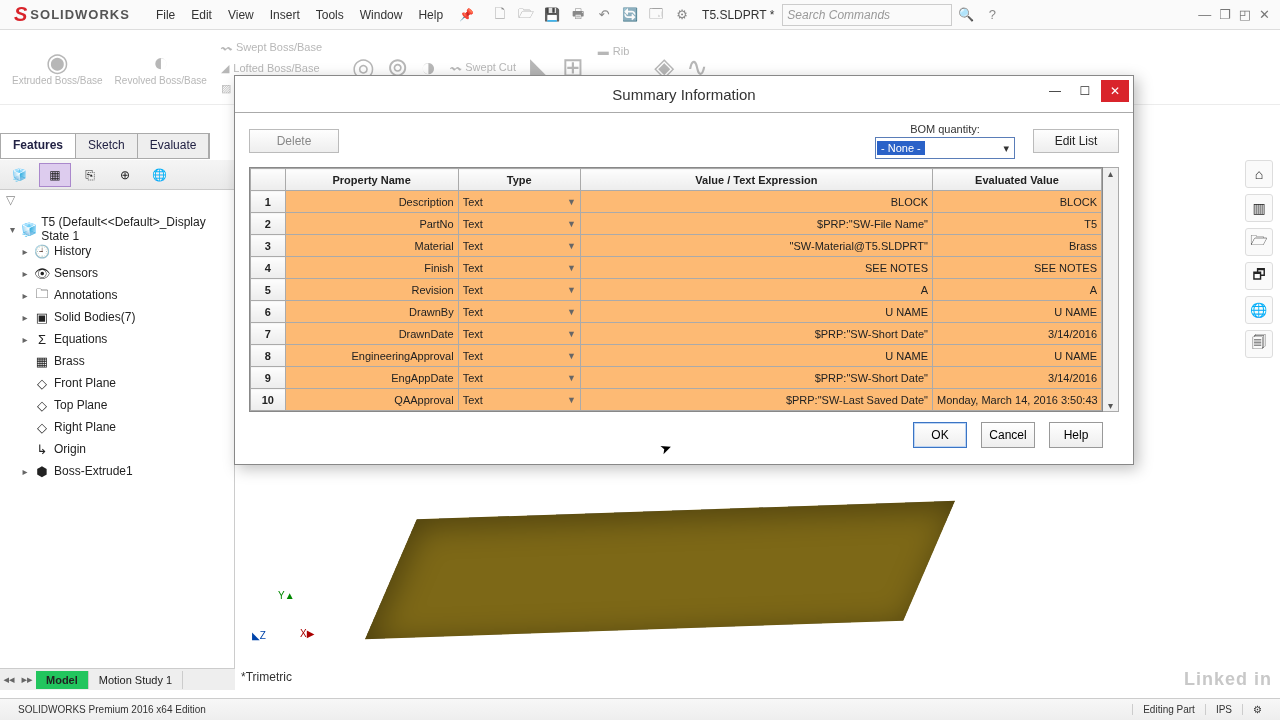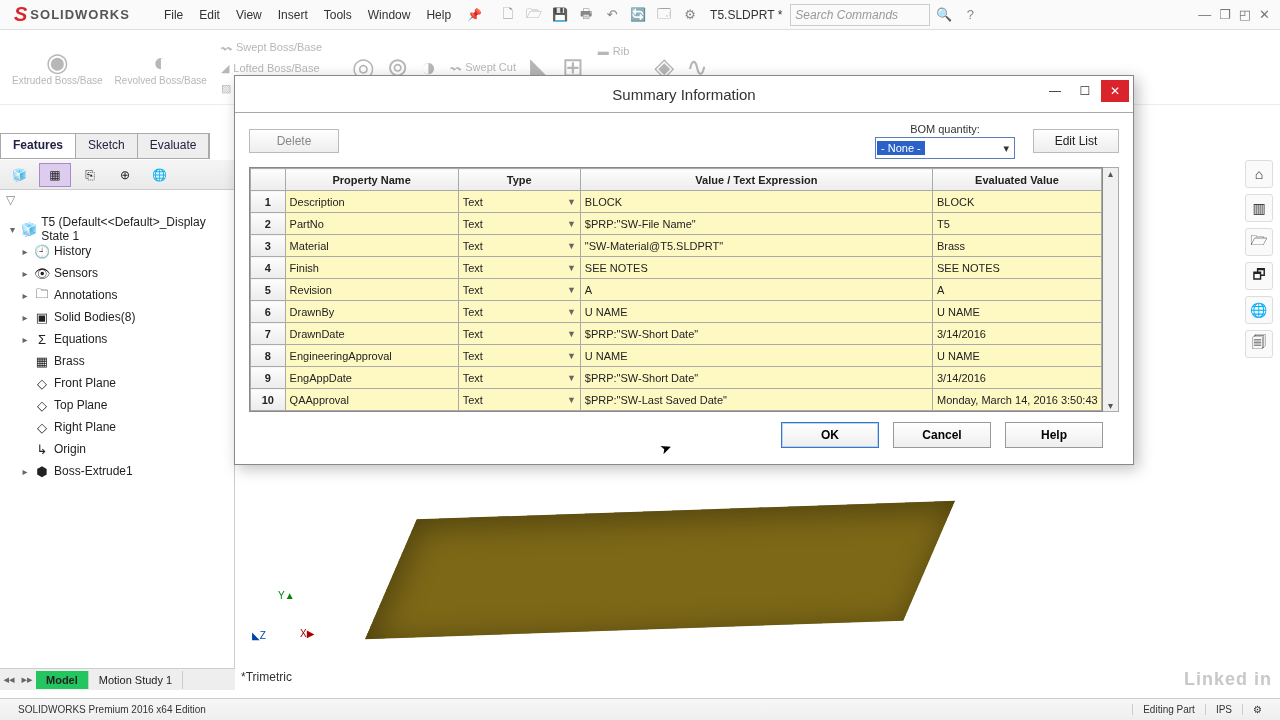--- a/index.html
+++ b/index.html
@@ -3,26 +3,26 @@
 <meta charset="utf-8">
 <style>
 * { box-sizing: border-box; margin: 0; padding: 0; font-family: "Segoe UI", Arial, sans-serif; }
 body { width: 1280px; height: 720px; overflow: hidden; background: #fff; position: relative; font-size: 12px; color: #222; }
 
 
 .titlebar { height: 30px; background: #fafafa; border-bottom: 1px solid #ddd; display: flex; align-items: center; padding: 0 4px; }
 .logo { display:flex; align-items:center; gap:3px; padding: 0 10px; }
 .logo .s { color:#d9242b; font-weight:bold; font-size:20px; font-style:italic; }
 .logo .txt { font-weight:bold; letter-spacing:1px; color:#555; font-size:13px; }
-.menu { display:flex; gap:4px; margin-left:18px; }
+.menu { display:flex; gap:4px; margin-left:10px; }
 .menu span { padding:4px 6px; cursor:default; color:#333; }
 .tbicons { display:flex; align-items:center; gap:2px; margin-left:8px; flex:1; }
 .tbicons .ic { width:24px; height:24px; display:flex; align-items:center; justify-content:center; color:#888; font-size:13px;}
 .docname { padding:0 6px; color:#333; }
-.search { width:140px; height:22px; border:1px solid #ccc; padding:0 4px; font-style:italic; color:#999; display:flex; align-items:center;}
+.search { width:170px; height:22px; border:1px solid #ccc; padding:0 4px; font-style:italic; color:#999; display:flex; align-items:center;}
 .wincontrols { display:flex; gap:8px; margin-left:auto; padding-right:6px;}
 .wincontrols span { font-size:13px; color:#777; }
 
 
 .ribbon { height:75px; background:#fff; border-bottom:1px solid #e0e0e0; display:flex; padding:4px 6px; opacity:0.6; pointer-events:none; }
 .rgrp { display:flex; flex-direction:column; align-items:center; justify-content:center; padding:0 6px; color:#888;}
 .rgrp .big { font-size:26px; line-height:1; }
 .rgrp .lbl { font-size:10px; text-align:center; line-height:1.1; color:#888; }
 .rgrp2 { display:flex; flex-direction:column; justify-content:space-around; padding:2px 8px; font-size:11px; color:#888; }
 .rgrp2 div { display:flex; align-items:center; gap:4px;}
@@ -78,32 +78,32 @@
 .toprow { display:flex; align-items:center; margin-bottom:8px;}
 .delbtn { width:90px; height:24px; border:1px solid #bbb; background:linear-gradient(#fefefe,#eee); color:#888; display:flex; align-items:center; justify-content:center;}
 .bomarea { margin-left:auto; text-align:center;}
 .bomarea .lbl{ font-size:11px; color:#333; margin-bottom:2px;}
 .bomsel { width:140px; height:22px; border:1px solid #5a7db8; background:#fff; color:#fff; padding:0; display:flex; align-items:center;}
 .bomsel span { background:#2a62c8; color:#fff; padding:1px 4px; margin:1px; font-size:11px;}
 .editlist { width:86px; height:24px; border:1px solid #bbb; background:linear-gradient(#fefefe,#eee); display:flex; align-items:center; justify-content:center; margin-left:18px;}
 
 .grid { border:1px solid #888; }
 .grid table { border-collapse:collapse; width:100%; table-layout:fixed;}
-.grid th, .grid td { border:1px solid #aaa; padding:3px 4px; font-size:11px; height:22px; background:#fef9c3; text-align:left; overflow:hidden; white-space:nowrap;}
+.grid th, .grid td { border:1px solid #aaa; padding:3px 4px; font-size:11px; height:22px; background:#fdba74; text-align:right; overflow:hidden; white-space:nowrap;}
 .grid th { background:linear-gradient(#fdfdfd,#ececec); text-align:center; font-weight:bold;}
 .grid .rownum { width:34px; text-align:center; background:linear-gradient(#fdfdfd,#ececec); font-weight:bold;}
 .grid col.c0{width:34px}col.c1{width:170px}col.c2{width:120px}col.c3{width:346px}col.c4{width:166px}
 .typecell { display:flex; justify-content:space-between; align-items:center;}
 .typecell .dd { color:#666; font-size:9px;}
 .newprop td { color:#888; font-style:normal;}
 .newprop .ph { color:#888;}
 .grid-wrap { display:flex;}
 .vscroll { width:16px; background:#f0f0f0; border:1px solid #aaa; border-left:none; display:flex; flex-direction:column; justify-content:space-between; align-items:center; font-size:10px; color:#555;}
 .dlg-foot { display:flex; justify-content:flex-end; gap:14px; padding:10px 16px 4px 0;}
-.dlg-foot button { width:98px; height:26px; border:1px solid #999; background:linear-gradient(#fff,#eee); font-size:12px;font-weight:bold;}
+.dlg-foot button { width:54px; height:26px; border:1px solid #999; background:linear-gradient(#fff,#eee); font-size:12px;}
 .dlg-foot button.primary { border:1px solid #3a74c4; box-shadow:0 0 0 1px #bcd4f3 inset;}
 .linked { position:absolute; right:8px; bottom:30px; font-size:18px; font-weight:bold; color:#c8c8c8; letter-spacing:1px;}
 .cursor { position:absolute; left:660px; top:440px; font-size:14px; color:#000; z-index:60; transform:rotate(-20deg);}
 </style>
 </head>
 <body>
 
 <div class="titlebar">
   <div class="logo">
     <span class="s">S</span>
@@ -222,21 +222,21 @@
           <span>Sensors</span>
         </div>
         <div class="tn lv1">
           <span class="exp">▸</span>
           <span class="ic">🗀</span>
           <span>Annotations</span>
         </div>
         <div class="tn lv1">
           <span class="exp">▸</span>
           <span class="ic">▣</span>
-          <span>Solid Bodies(8)</span>
+          <span>Solid Bodies(7)</span>
         </div>
         <div class="tn lv1">
           <span class="exp">▸</span>
           <span class="ic">Σ</span>
           <span>Equations</span>
         </div>
         <div class="tn lv1">
           <span class="exp">&nbsp;</span>
           <span class="ic">▦</span>
           <span>Brass</span>

